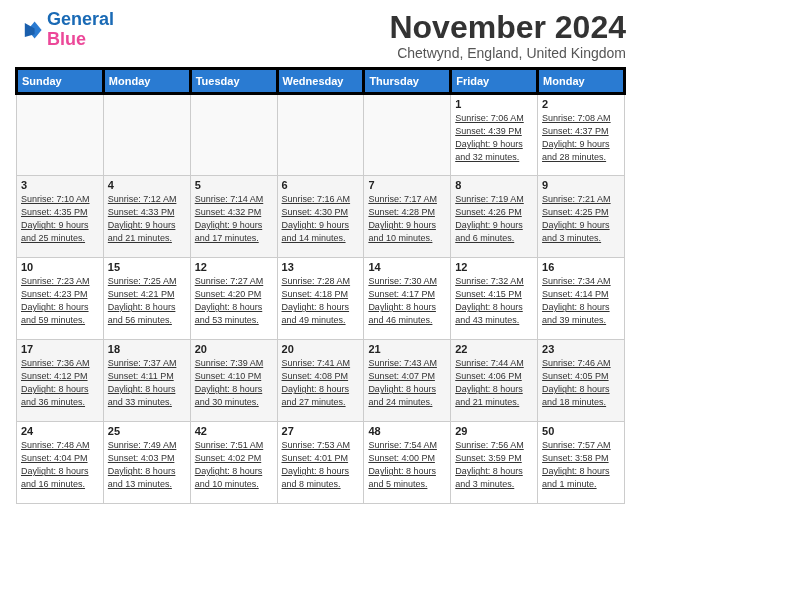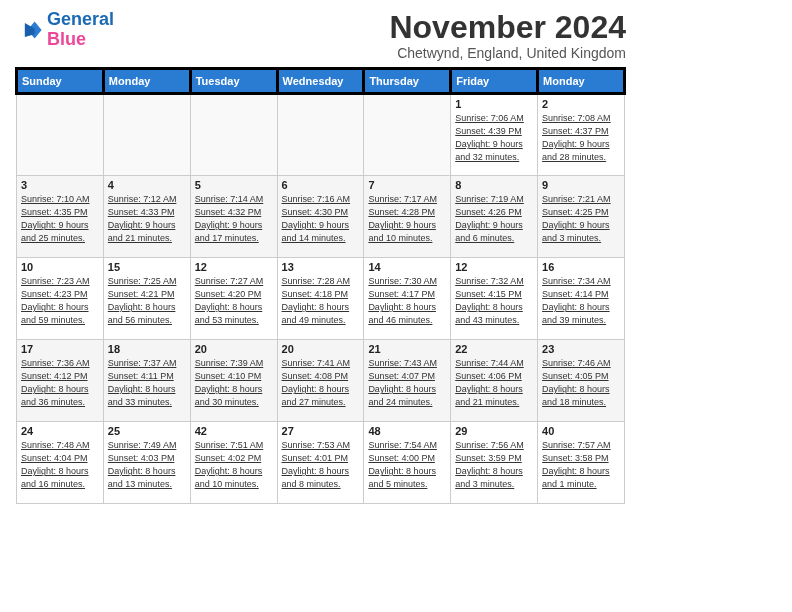--- a/index.html
+++ b/index.html
@@ -253,19 +253,19 @@
           </td>
           <td>
             <div class="day-number">48</div>
             <div class="cell-info">Sunrise: 7:54 AM<br>Sunset: 4:00 PM<br>Daylight: 8 hours<br>and 5 minutes.</div>
           </td>
           <td>
             <div class="day-number">29</div>
             <div class="cell-info">Sunrise: 7:56 AM<br>Sunset: 3:59 PM<br>Daylight: 8 hours<br>and 3 minutes.</div>
           </td>
           <td>
-            <div class="day-number">40</div>
+            <div class="day-number">50</div>
             <div class="cell-info">Sunrise: 7:57 AM<br>Sunset: 3:58 PM<br>Daylight: 8 hours<br>and 1 minute.</div>
           </td>
         </tr>
       </tbody>
   </table>
 </div>
 
 </body></html>

